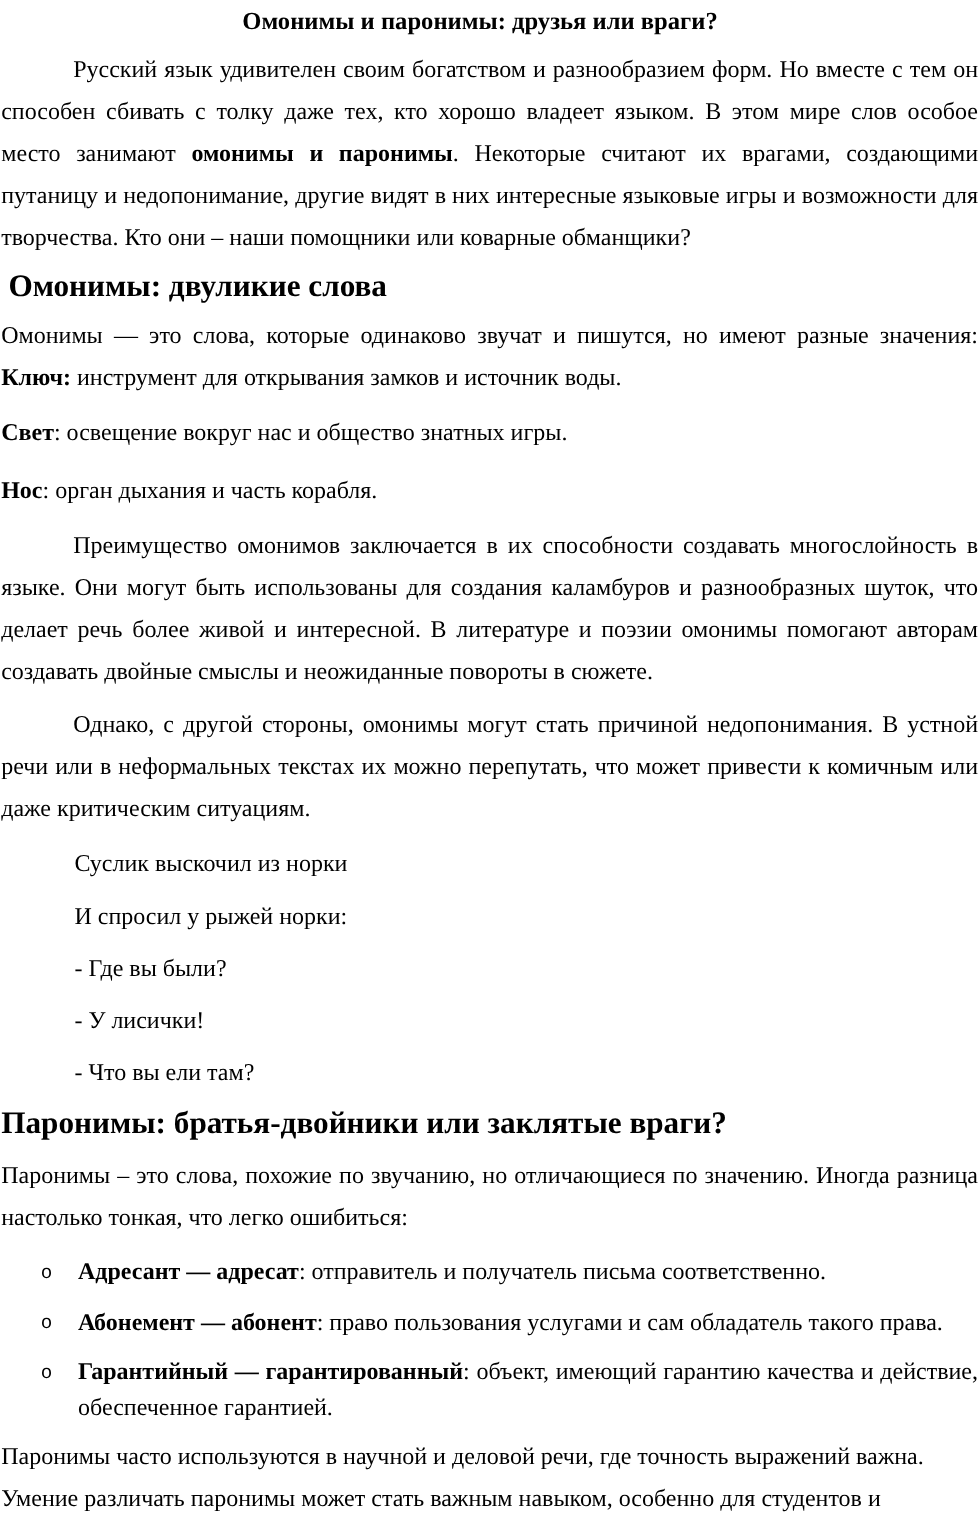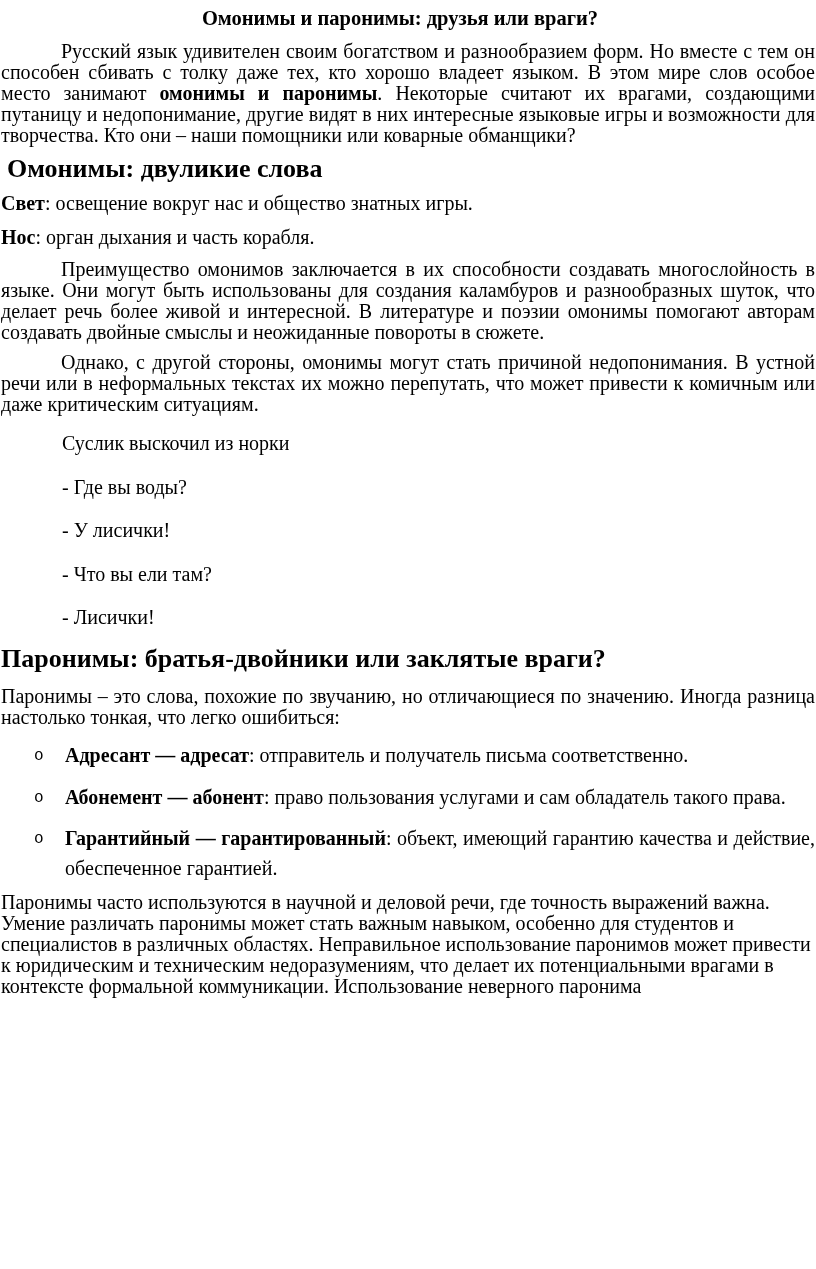--- a/index.html
+++ b/index.html
@@ -28,21 +28,21 @@
   .h {
     font-size: 26px;
     font-weight: bold;
     line-height: 29.5px;
     margin: 0;
   }
   .h-homonyms { padding-left: 6px; margin-bottom: 10px; }
   .h-paronyms { margin-bottom: 13px; }
   .p {
     margin: 0;
-    line-height: 21px;
+    line-height: 35px;
   }
   .just { text-align: justify; }
   .indent { text-indent: 60px; }
   b { font-weight: bold; }
   .mb8  { margin-bottom: 8px; }
   .mb9  { margin-bottom: 9px; }
   .mb11 { margin-bottom: 11px; }
   .mb12 { margin-bottom: 12px; }
   .mb13 { margin-bottom: 13px; }
   .poem-line {
@@ -69,34 +69,35 @@
 <body>
 
 <div class="doc">
 
   <div class="title">Омонимы и паронимы: друзья или враги?</div>
 
   <p class="p just indent mb8"><span>Русский язык удивителен своим богатством и разнообразием форм. Но вместе с тем он способен сбивать с толку даже тех, кто хорошо владеет языком. В этом мире слов особое место занимают </span><b>омонимы и паронимы</b><span>. Некоторые считают их врагами, создающими путаницу и недопонимание, другие видят в них интересные языковые игры и возможности для творчества. Кто они – наши помощники или коварные обманщики?</span></p>
 
   <div class="h h-homonyms">Омонимы: двуликие слова</div>
 
+  <p class="p just mb11"><span>Омонимы — это слова, которые одинаково звучат и пишутся, но имеют разные значения: </span><b>Ключ:</b><span> инструмент для открывания замков и источник воды.</span></p>
 
   <p class="p mb13"><b>Свет</b><span>: освещение вокруг нас и общество знатных игры.</span></p>
 
   <p class="p mb11"><b>Нос</b><span>: орган дыхания и часть корабля.</span></p>
 
   <p class="p just indent mb9">Преимущество омонимов заключается в их способности создавать многослойность в языке. Они могут быть использованы для создания каламбуров и разнообразных шуток, что делает речь более живой и интересной. В литературе и поэзии омонимы помогают авторам создавать двойные смыслы и неожиданные повороты в сюжете.</p>
 
   <p class="p just indent mb11">Однако, с другой стороны, омонимы могут стать причиной недопонимания. В устной речи или в неформальных текстах их можно перепутать, что может привести к комичным или даже критическим ситуациям.</p>
 
   <p class="p poem-line">Суслик выскочил из норки</p>
-  <p class="p poem-line">- Где вы воды?</p>
+  <p class="p poem-line">И спросил у рыжей норки:</p>
+  <p class="p poem-line">- Где вы были?</p>
   <p class="p poem-line">- У лисички!</p>
   <p class="p poem-line">- Что вы ели там?</p>
-  <p class="p poem-line">- Лисички!</p>
 
   <div class="h h-paronyms">Паронимы: братья-двойники или заклятые враги?</div>
 
   <p class="p just mb13">Паронимы – это слова, похожие по звучанию, но отличающиеся по значению. Иногда разница настолько тонкая, что легко ошибиться:</p>
 
   <div class="li mb12"><span class="li-marker">o</span><b>Адресант — адресат</b><span>: отправитель и получатель письма соответственно.</span></div>
 
   <div class="li mb12"><span class="li-marker">o</span><b>Абонемент — абонент</b><span>: право пользования услугами и сам обладатель такого права.</span></div>
 
   <div class="li mb9"><span class="li-marker">o</span><b>Гарантийный — гарантированный</b><span>: объект, имеющий гарантию качества и действие, обеспеченное гарантией.</span></div>

